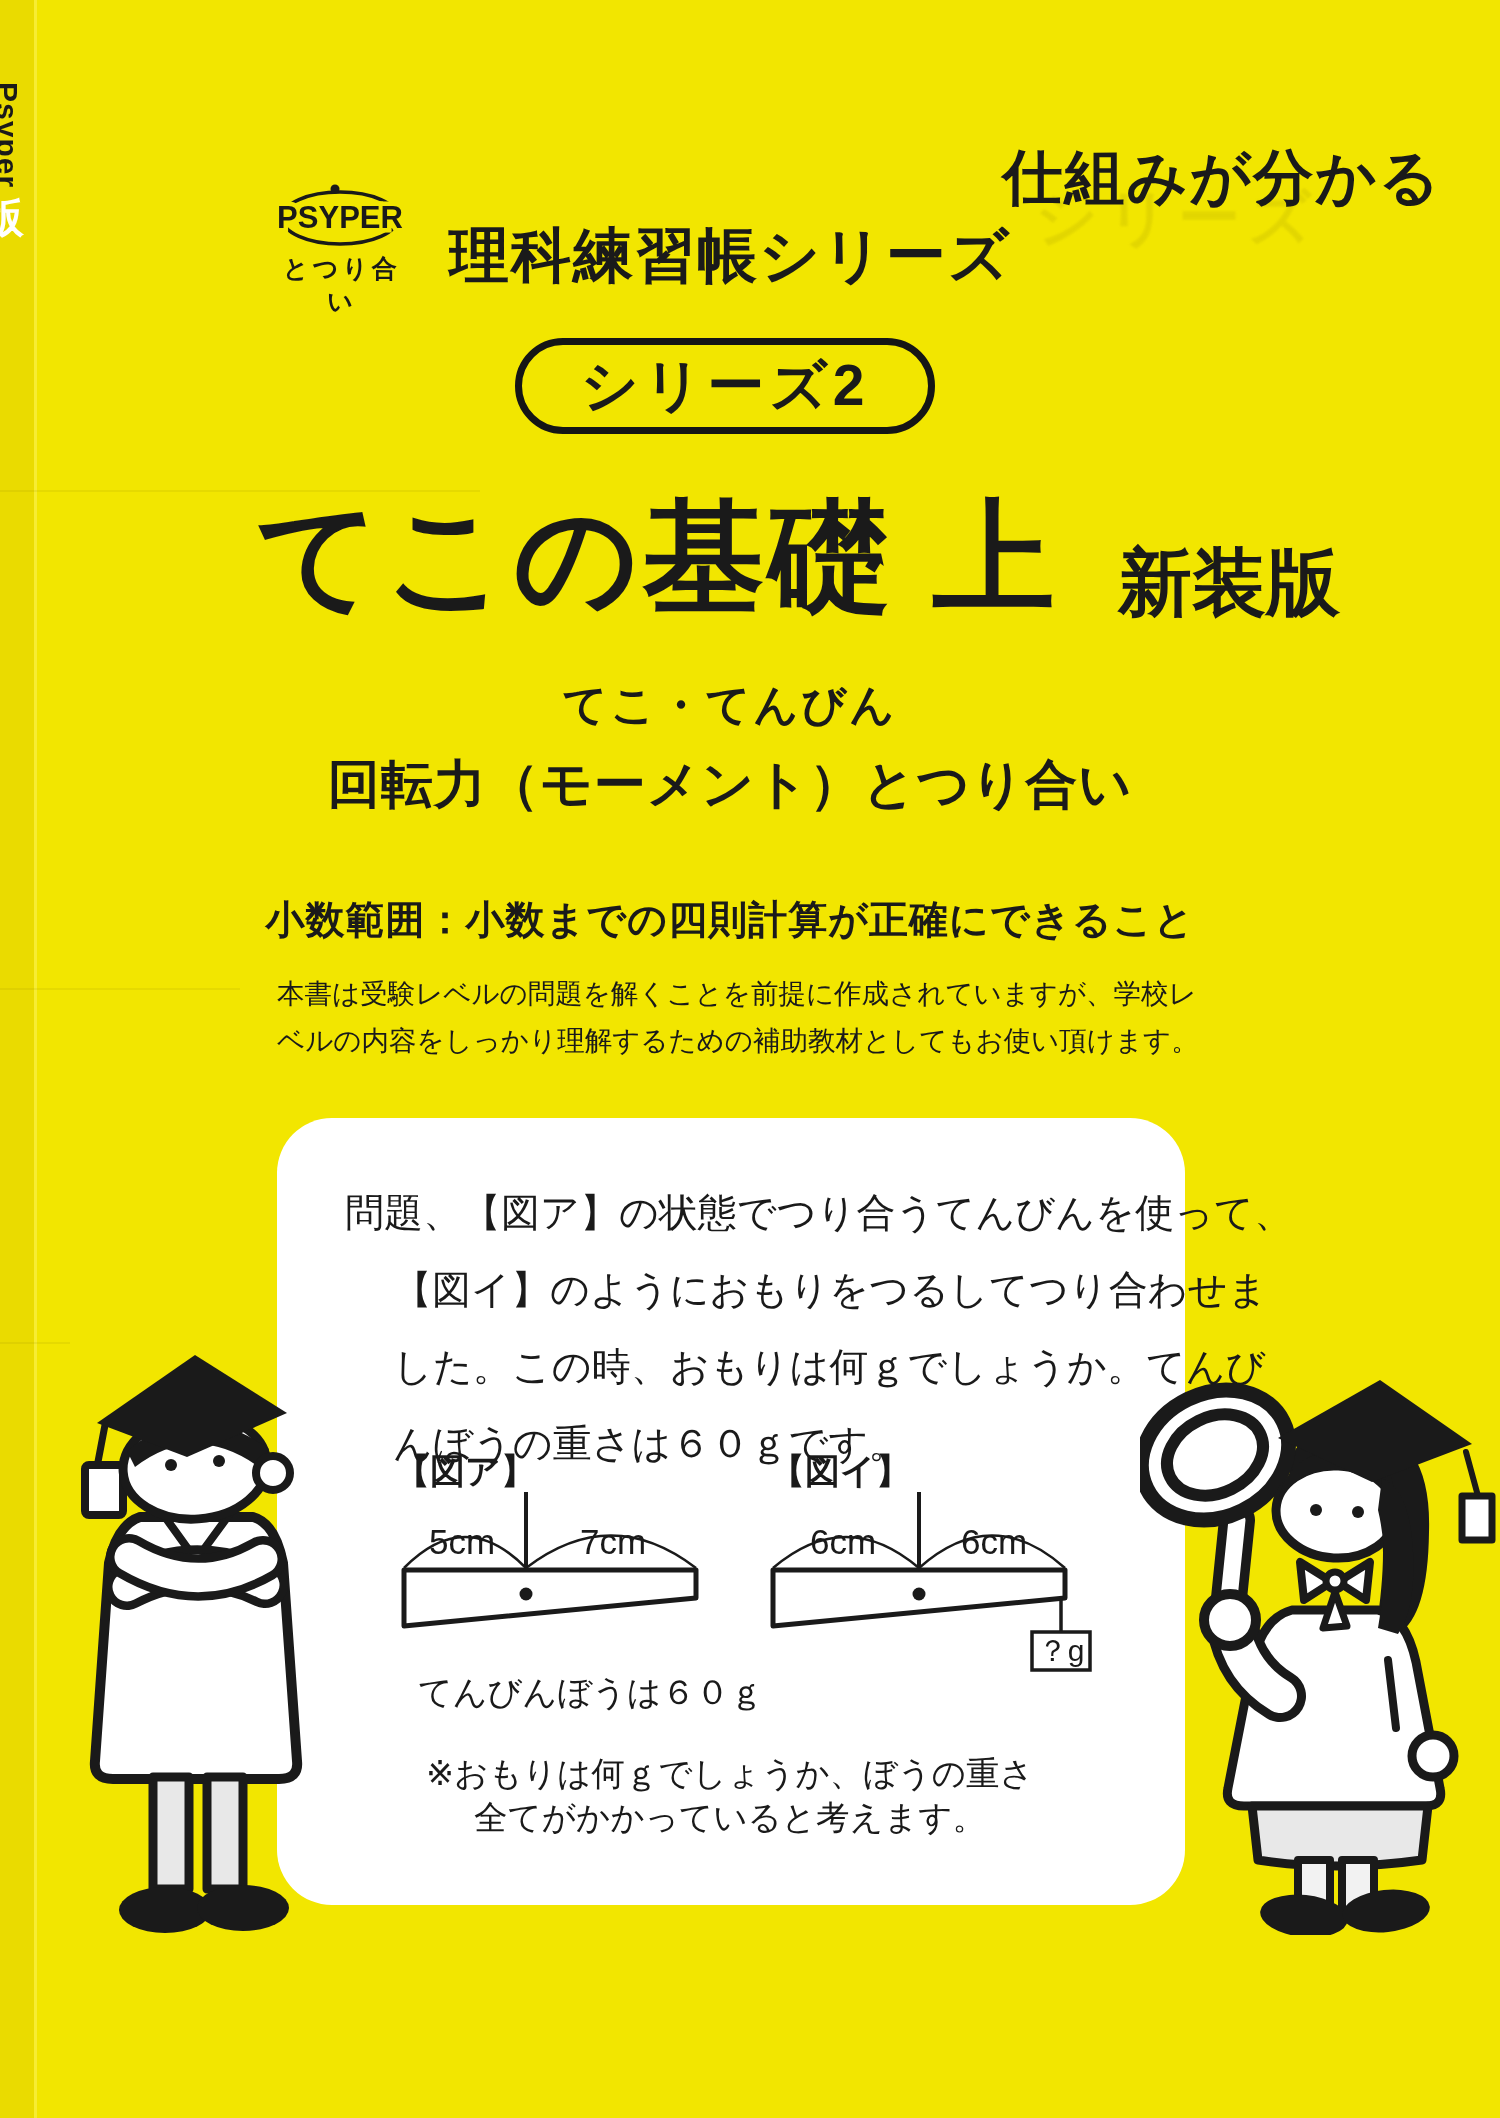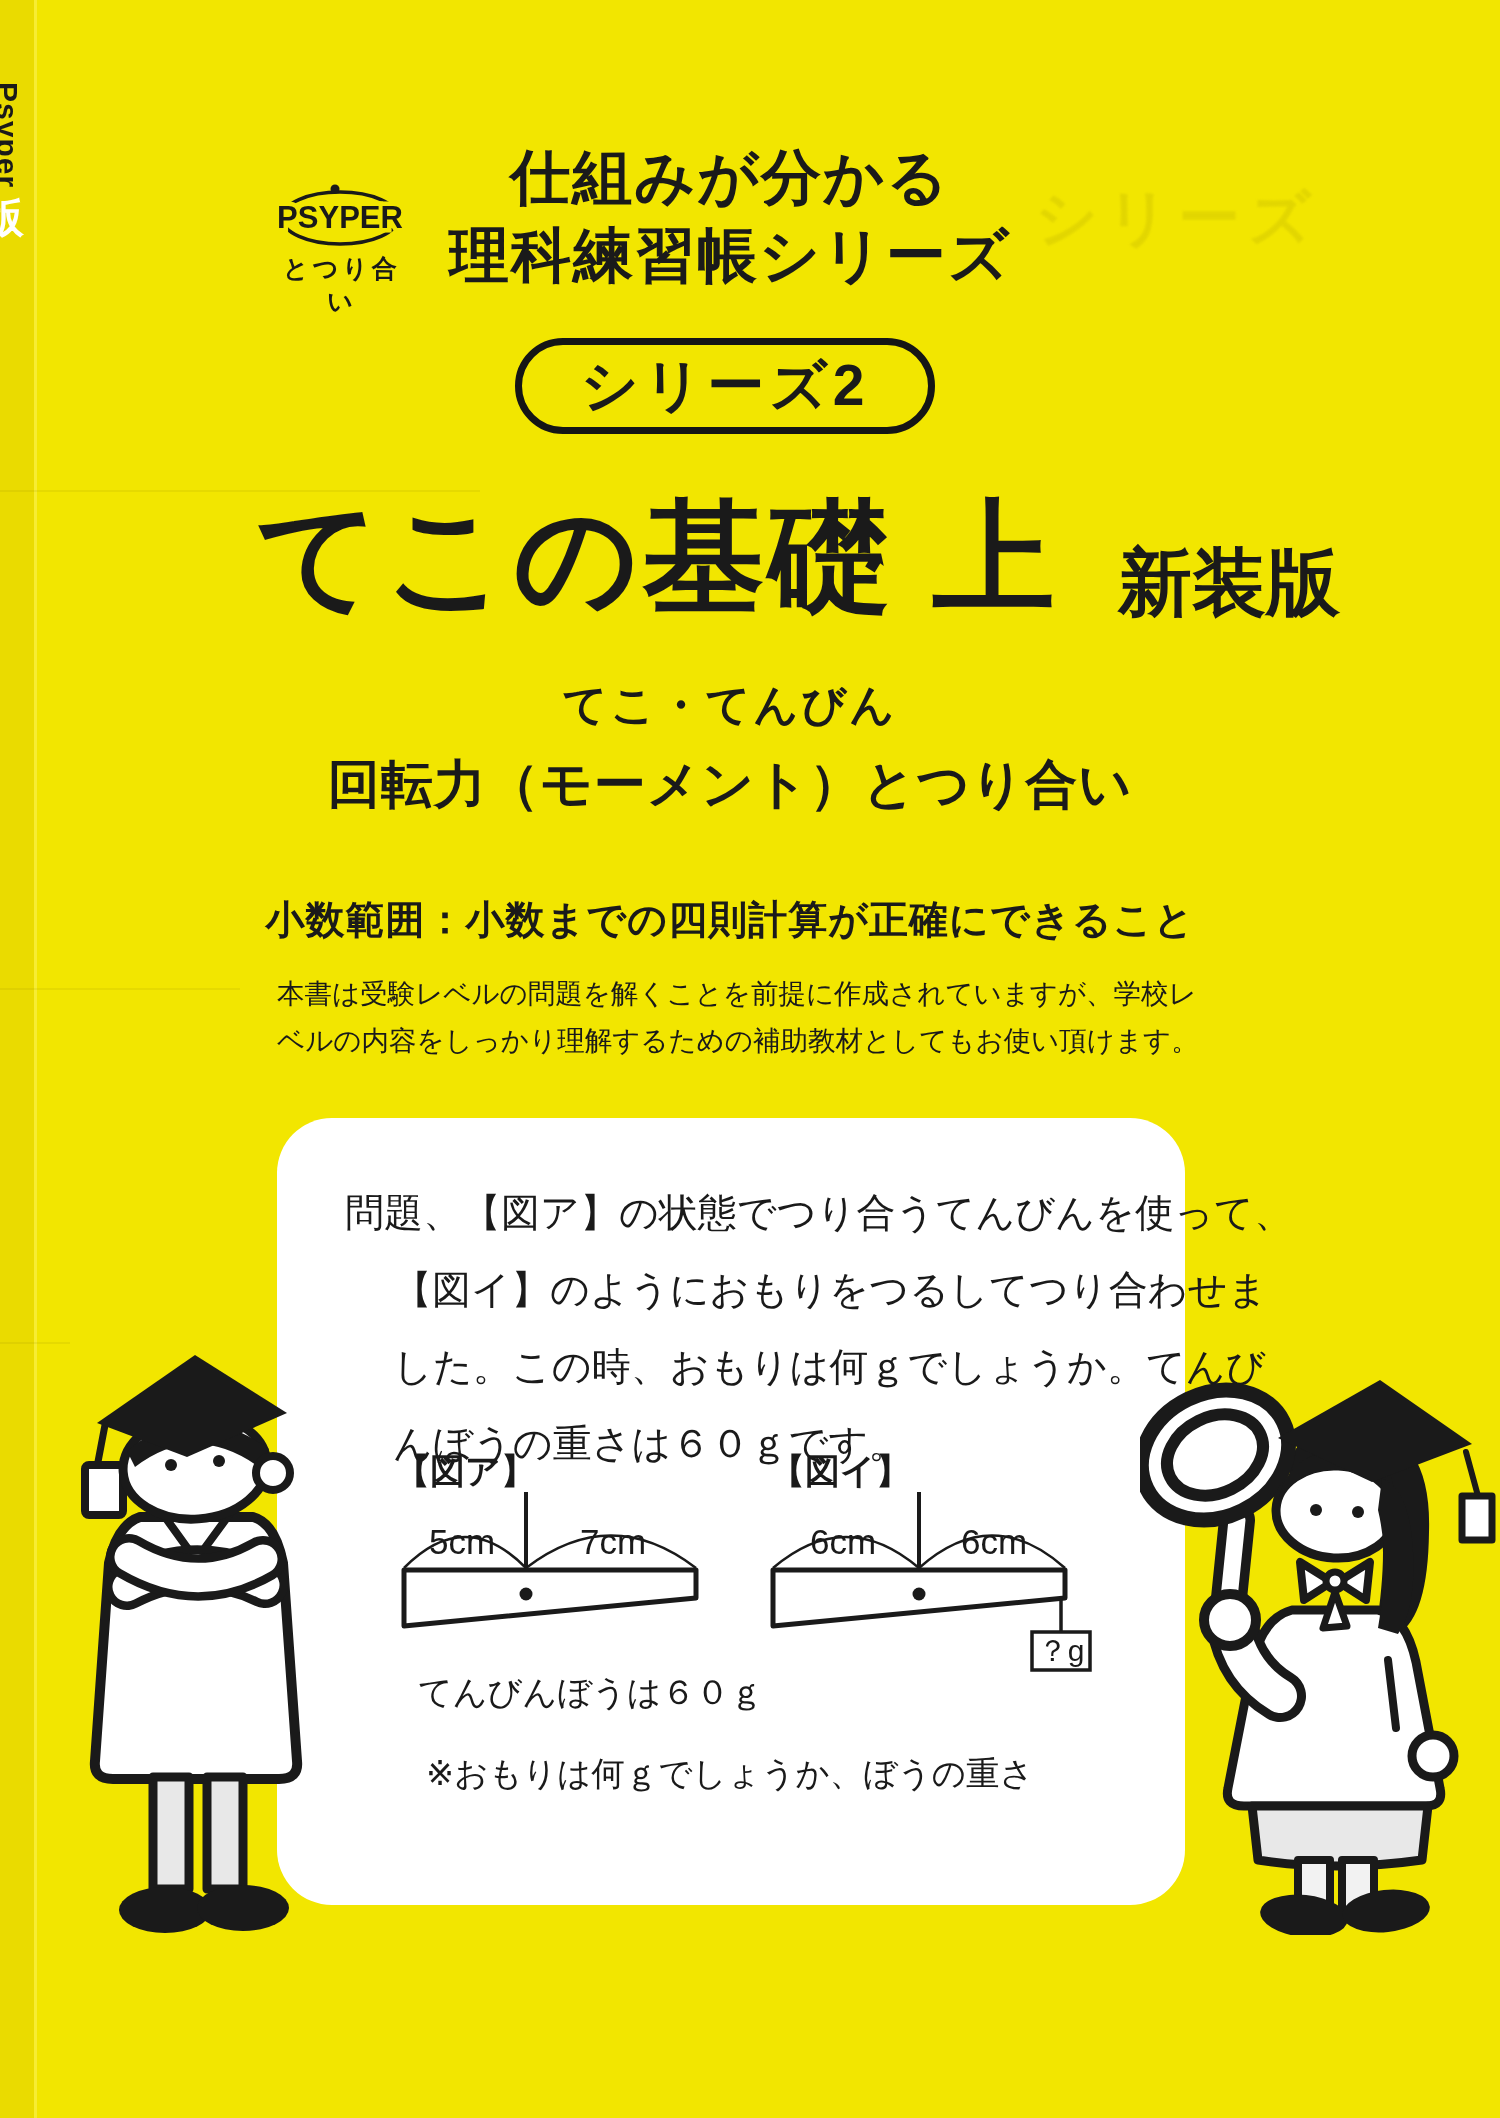--- a/index.html
+++ b/index.html
@@ -18,21 +18,21 @@
   .spine-han{left:-18px;top:190px;font-size:42px;font-weight:bold;color:#FFFFFF;}
   
   .ghost{left:1035px;top:176px;font-size:62px;font-weight:700;letter-spacing:8px;
     color:#DFD300;opacity:.8;filter:blur(1px);white-space:nowrap;}
   .crease{background:rgba(130,115,0,.10);height:2px;}
   
   .logo-svg{left:272px;top:178px;}
   .logo-kana{left:272px;top:252px;width:140px;text-align:center;font-size:25px;
     font-weight:600;letter-spacing:4px;}
   
-  .series-line1{top:138px;font-size:60px;font-weight:800;letter-spacing:2px;}
+  .series-line1{top:138px;font-size:60px;font-weight:800;letter-spacing:2px;text-align:right;}
   .series-line2{top:216px;font-size:60px;font-weight:800;letter-spacing:2px;}
   .series-badge{left:515px;top:338px;width:420px;height:96px;border:7px solid #151515;
     border-radius:50px;display:flex;align-items:center;justify-content:center;
     font-size:57px;font-weight:800;letter-spacing:5px;box-sizing:border-box;}
   .title-main{left:256px;top:496px;font-size:122px;font-weight:900;letter-spacing:4px;
     white-space:nowrap;line-height:1;}
   .title-edition{left:1078px;top:546px;font-size:74px;font-weight:800;line-height:1;margin-left:40px;}
   .subtitle1{top:676px;font-size:44px;font-weight:600;letter-spacing:3px;}
   .subtitle2{top:750px;font-size:52px;font-weight:600;letter-spacing:1px;}
   .prereq{top:893px;font-size:39px;font-weight:700;letter-spacing:1px;}
@@ -129,20 +129,21 @@
       <rect x="1032" y="1632" width="58" height="38" fill="#FFFFFF" stroke-width="3.5"></rect>
       <text x="1061" y="1661" text-anchor="middle" font-size="30" fill="#1A1A1A" stroke="none">？g</text>
       <text x="843" y="1554" text-anchor="middle" font-size="35" fill="#1A1A1A" stroke="none">6cm</text>
       <text x="994" y="1554" text-anchor="middle" font-size="35" fill="#1A1A1A" stroke="none">6cm</text>
     </g>
   </svg>
 
   <div class="abs fig-a-caption">てんびんぼうは６０ｇ</div>
 
   <div class="centered note1">※おもりは何ｇでしょうか、ぼうの重さ</div>
+  <div class="centered note2">全てがかかっていると考えます。</div>
 
   <svg class="abs boy-svg" width="320" height="615" viewBox="0 0 320 615">
     <g stroke-linecap="round" stroke-linejoin="round">
       <g>
         <path d="M70,80 L62,122" stroke="#1A1A1A" stroke-width="7" fill="none"></path>
         <rect x="50" y="120" width="38" height="50" rx="4" fill="#FFFFFF" stroke="#1A1A1A" stroke-width="8"></rect>
       </g>
       <g>
         <path d="M105,172 Q82,180 74,218 L60,416 Q58,434 78,434 L244,434 Q264,434 262,416 L248,218 Q240,178 218,172 Z" fill="#FFFFFF" stroke="#1A1A1A" stroke-width="10"></path>
         <path d="M130,172 L161,215 L194,170" fill="none" stroke="#1A1A1A" stroke-width="8"></path>

